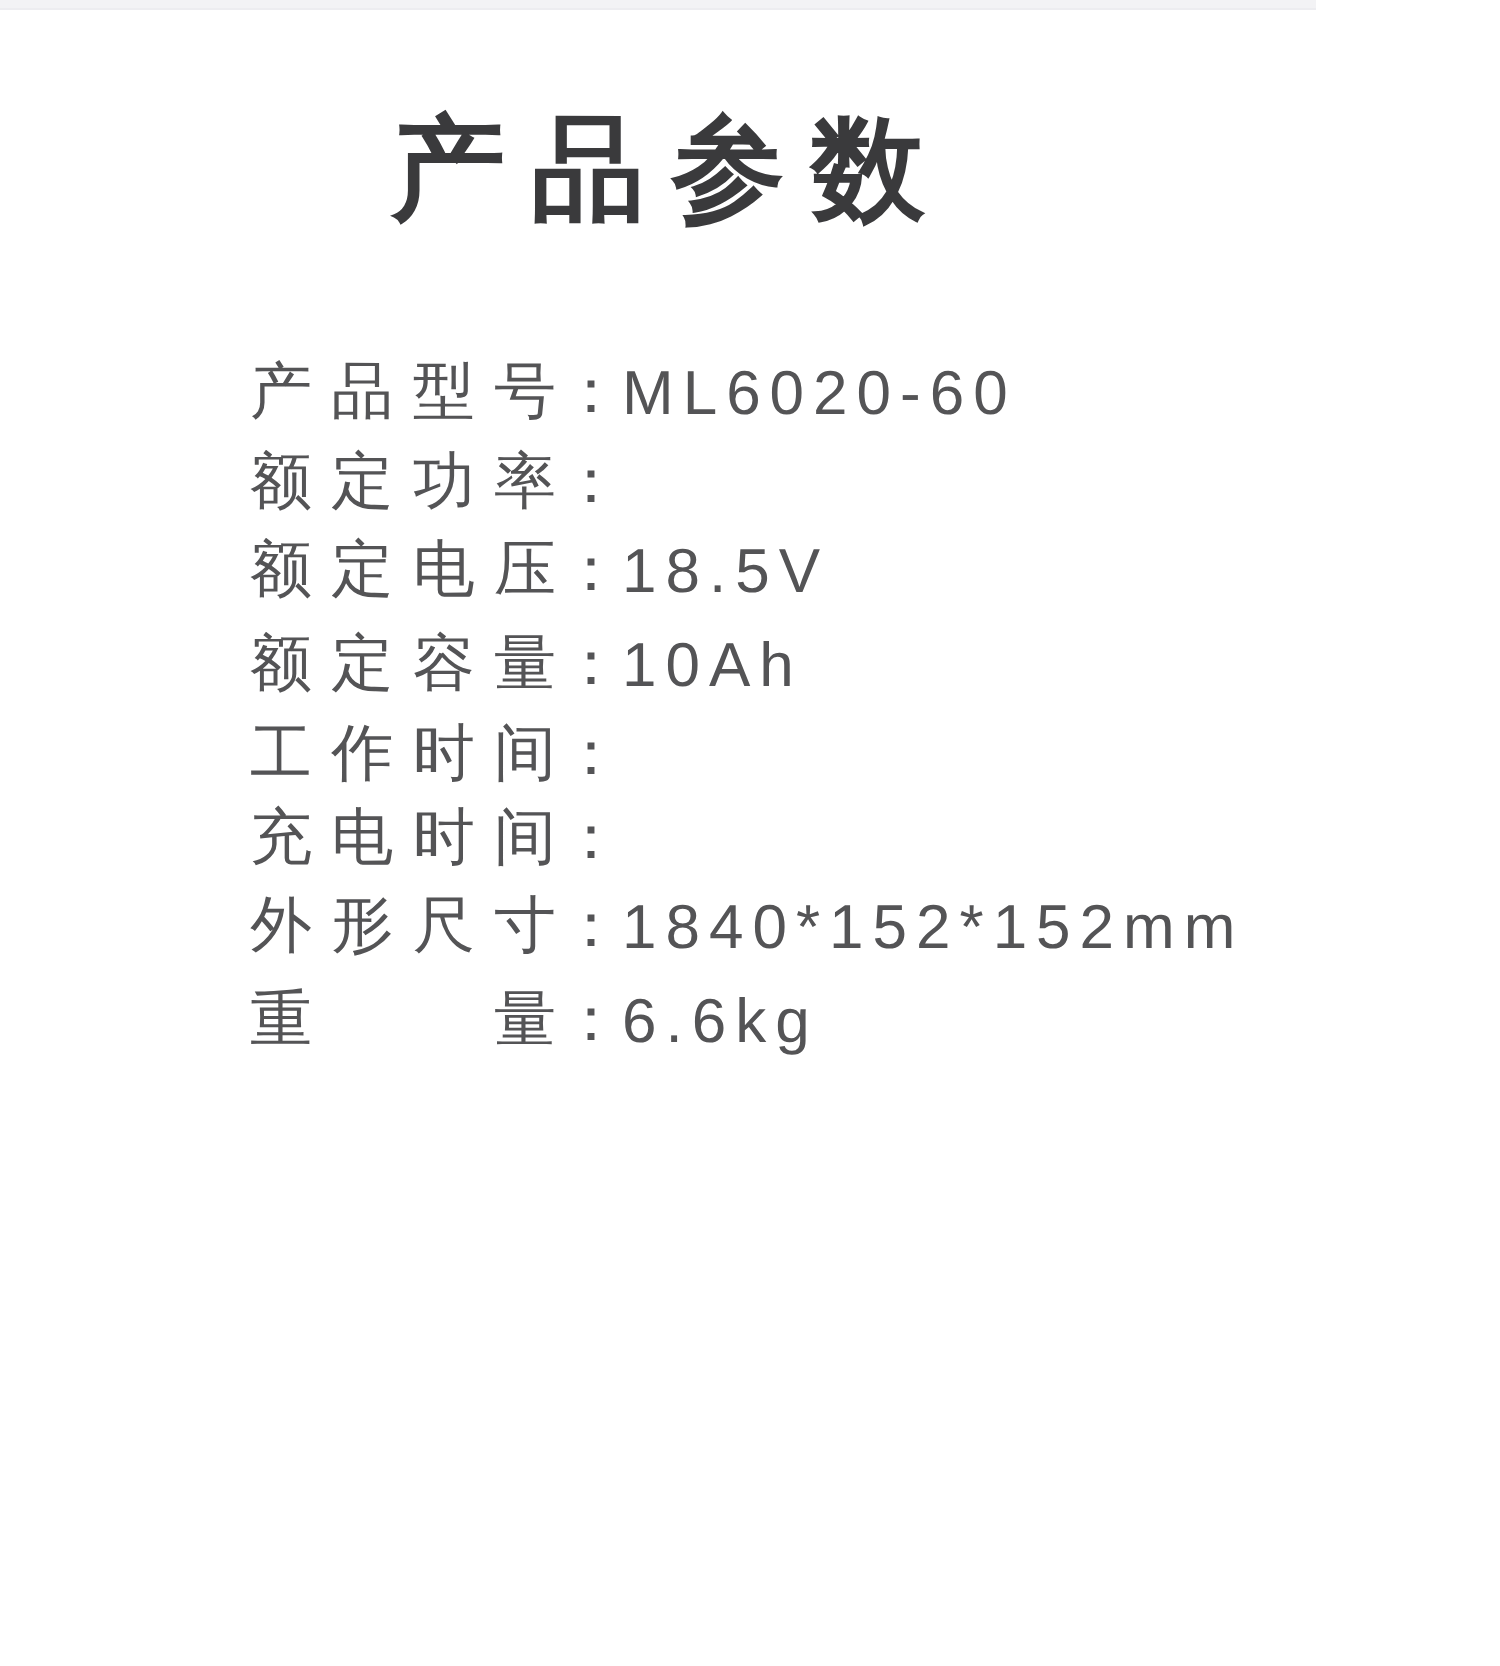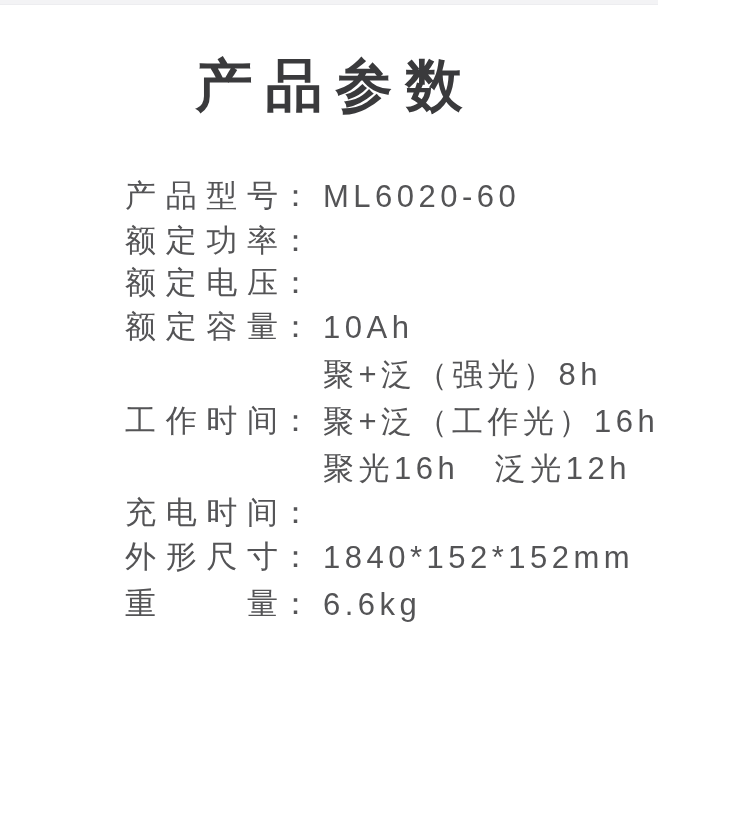--- a/index.html
+++ b/index.html
@@ -56,21 +56,20 @@
   .label-chars span {
     display: inline-block;
   }
   .label-colon {
     display: inline-block;
     width: 31px;
     margin-left: 2px;
     text-align: left;
   }
   .spec-values {
-    margin-left: 12px;
     min-width: 0;
   }
   .value-line {
     font-size: 31px;
     color: #545456;
     letter-spacing: 4.5px;
     line-height: 47px;
     white-space: nowrap;
   }
 </style>
@@ -111,20 +110,23 @@
   <div class="spec-row">
     <div class="spec-label">
       <span class="label-chars">
             <span>额</span>
             <span>定</span>
             <span>电</span>
             <span>压</span>
           </span>
       <span class="label-colon">：</span>
     </div>
+    <div class="spec-values">
+          <div class="value-line">18.5V</div>
+        </div>
   </div>
 
   <div class="spec-row">
     <div class="spec-label">
       <span class="label-chars">
             <span>额</span>
             <span>定</span>
             <span>容</span>
             <span>量</span>
           </span>
@@ -138,25 +140,20 @@
   <div class="spec-row">
     <div class="spec-label">
       <span class="label-chars">
             <span>工</span>
             <span>作</span>
             <span>时</span>
             <span>间</span>
           </span>
       <span class="label-colon">：</span>
     </div>
-    <div class="spec-values">
-          <div class="value-line">聚+泛（强光）8h</div>
-          <div class="value-line">聚+泛（工作光）16h</div>
-          <div class="value-line">聚光16h　泛光12h</div>
-        </div>
   </div>
 
   <div class="spec-row">
     <div class="spec-label">
       <span class="label-chars">
             <span>充</span>
             <span>电</span>
             <span>时</span>
             <span>间</span>
           </span>

